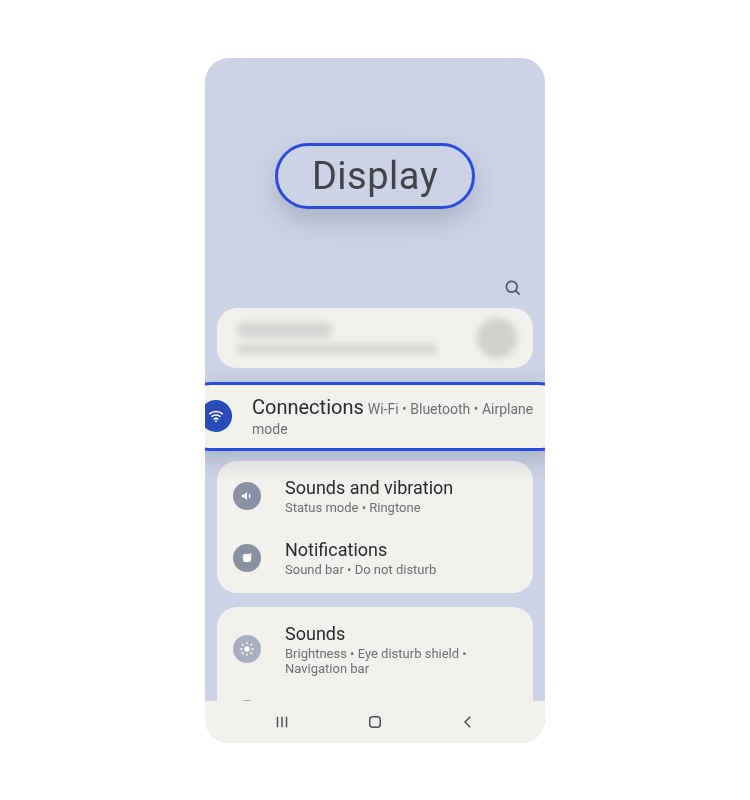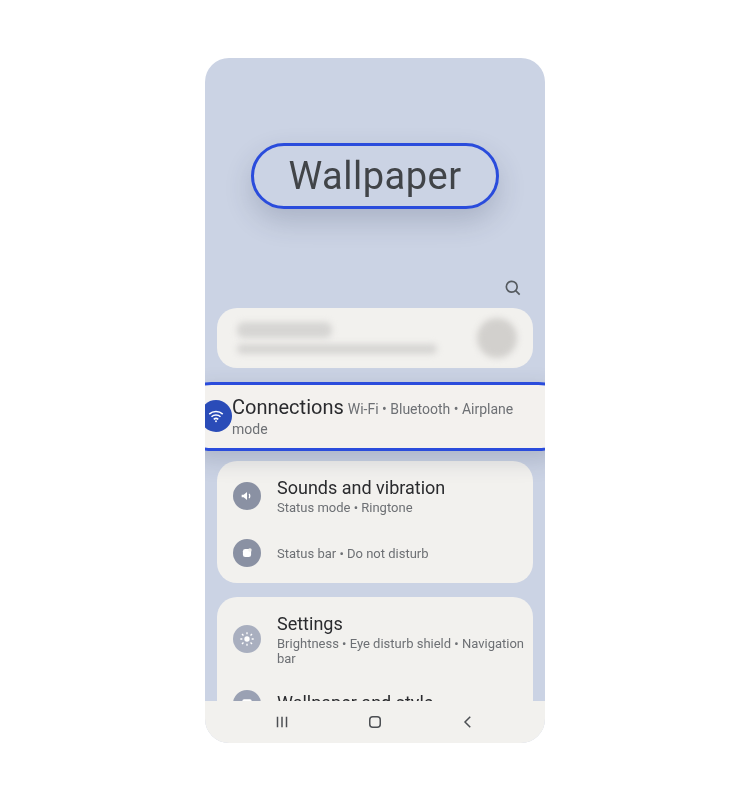--- a/index.html
+++ b/index.html
@@ -80,21 +80,21 @@
   .redacted-line.w1 { width: 95px; height: 16px; }
   .redacted-line.w2 { width: 200px; height: 10px; }
   .redacted-avatar {
     width: 40px; height: 40px; border-radius: 50%;
     background: #d2d0cd;
     filter: blur(3px);
   }
   .item {
     display: flex;
     align-items: center;
-    gap: 16px;
+    gap: 24px;
     padding: 12px 6px 12px 16px;
     cursor: pointer;
   }
   .item .icon {
     width: 28px; height: 28px; border-radius: 50%;
     display: flex; align-items: center; justify-content: center;
     flex-shrink: 0;
     color: #fff;
   }
   .item .labels { display: flex; flex-direction: column; }
@@ -111,21 +111,21 @@
   
   .highlight-capsule {
     position: relative;
     background: #f3f1ee;
     border: 3px solid #2a4cdc;
     border-radius: 40px;
     margin: 0 -40px 10px -40px;
     padding: 10px 20px;
     display: flex;
     align-items: center;
-    gap: 0;
+    gap: 20px;
     box-shadow: 0 8px 24px rgba(40,50,80,0.20);
     cursor: pointer;
   }
   .highlight-capsule .icon {
     width: 32px; height: 32px; border-radius: 50%;
     display: flex; align-items: center; justify-content: center;
     background: #2a4cb8;
     color: #fff;
     flex-shrink: 0;
   }
@@ -162,21 +162,21 @@
   .bg-display { background: #a9afbf; }
   .bg-wallpaper { background: #9aa1b3; }
 </style>
 </head>
 <body>
 
 <div class="phone">
 
   <div class="header-area">
     <div class="title-pill">
-      <span class="title-text">Wallpaper</span>
+      <span class="title-text">Display</span>
     </div>
     <span class="search-icon">
       <svg viewBox="0 0 24 24" width="20" height="20" fill="none" stroke="currentColor" stroke-width="2">
         <circle cx="10.5" cy="10.5" r="6.5"></circle>
           <line x1="20" y1="20" x2="15.2" y2="15.2"></line>
       </svg>
     </span>
   </div>
 
   <div class="content">
@@ -218,21 +218,22 @@
         </div>
       </div>
       <div class="item">
         <span class="icon bg-notif">
           <svg viewBox="0 0 24 24" width="14" height="14" fill="currentColor">
             <rect x="5" y="5" width="14" height="14" rx="4"></rect>
             <circle cx="17" cy="7" r="3" fill="#f2f1ee"></circle>
           </svg>
         </span>
         <div class="labels">
-          <span class="secondary">Status bar  •  Do not disturb</span>
+          <span class="primary">Notifications</span>
+          <span class="secondary">Sound bar  •  Do not disturb</span>
         </div>
       </div>
     </div>
 
     <div class="card">
       <div class="item">
         <span class="icon bg-display">
           <svg viewBox="0 0 24 24" width="16" height="16" fill="currentColor">
             <circle cx="12" cy="12" r="4"></circle>
             <g stroke="currentColor" stroke-width="2">
@@ -241,21 +242,21 @@
               <line x1="2" y1="12" x2="5" y2="12"></line>
                 <line x1="19" y1="12" x2="22" y2="12"></line>
               <line x1="4.5" y1="4.5" x2="6.7" y2="6.7"></line>
                 <line x1="17.3" y1="17.3" x2="19.5" y2="19.5"></line>
               <line x1="4.5" y1="19.5" x2="6.7" y2="17.3"></line>
                 <line x1="17.3" y1="6.7" x2="19.5" y2="4.5"></line>
             </g>
           </svg>
         </span>
         <div class="labels">
-          <span class="primary">Settings</span>
+          <span class="primary">Sounds</span>
           <span class="secondary">Brightness  •  Eye disturb shield  •  Navigation bar</span>
         </div>
       </div>
       <div class="item">
         <span class="icon bg-wallpaper">
           <svg viewBox="0 0 24 24" width="14" height="14" fill="currentColor">
             <rect x="4" y="4" width="16" height="16" rx="3" fill="currentColor"></rect>
             <path d="M4 16l4-4 4 4 4-6 4 6v2H4z" fill="#f2f1ee"></path>
           </svg>
         </span>

